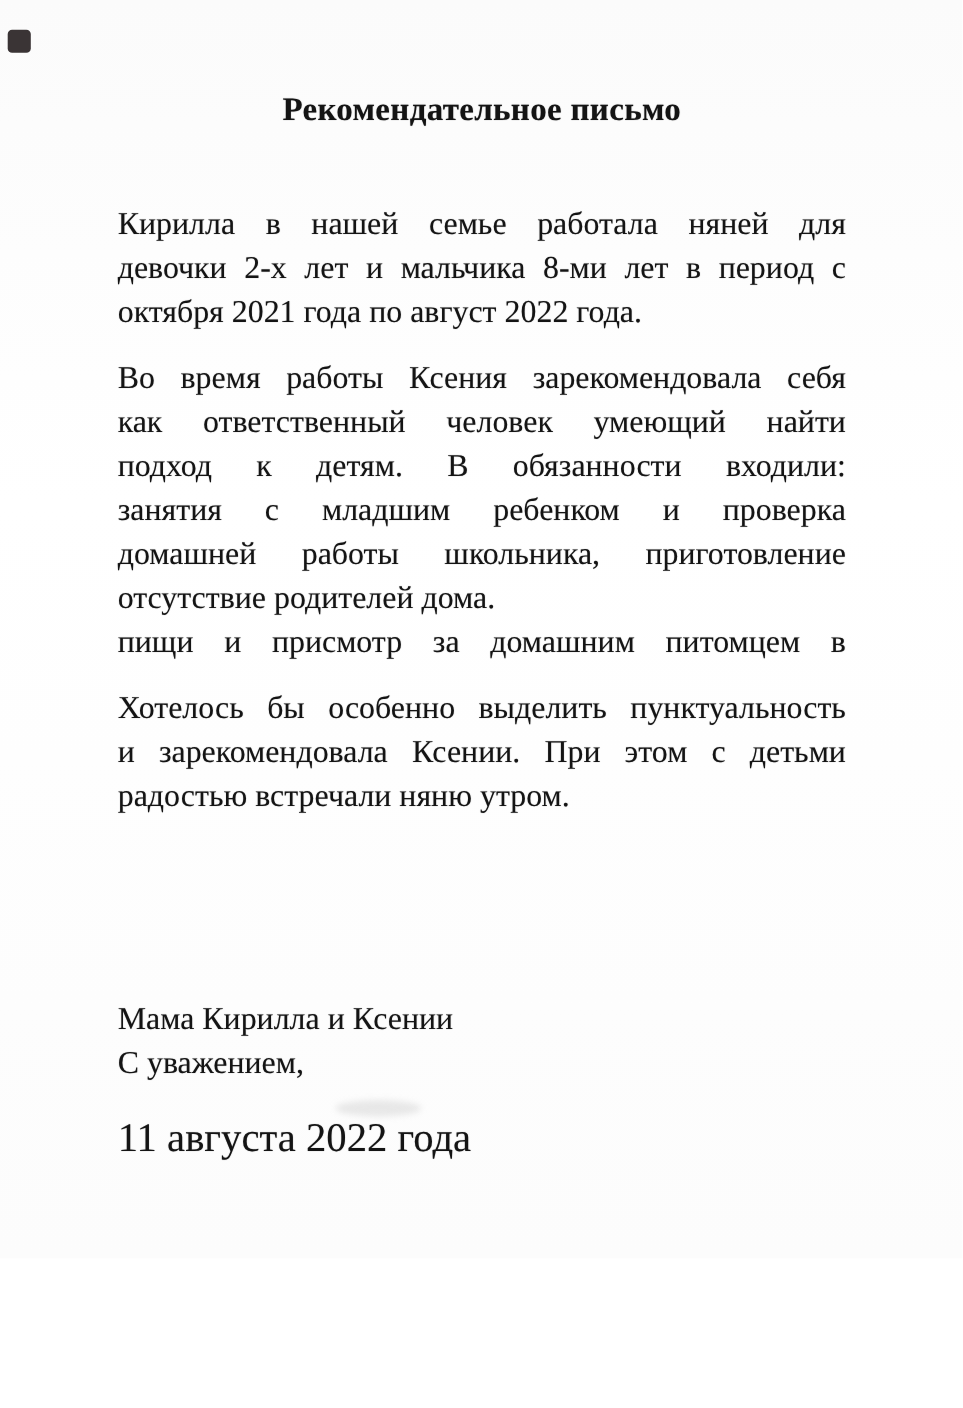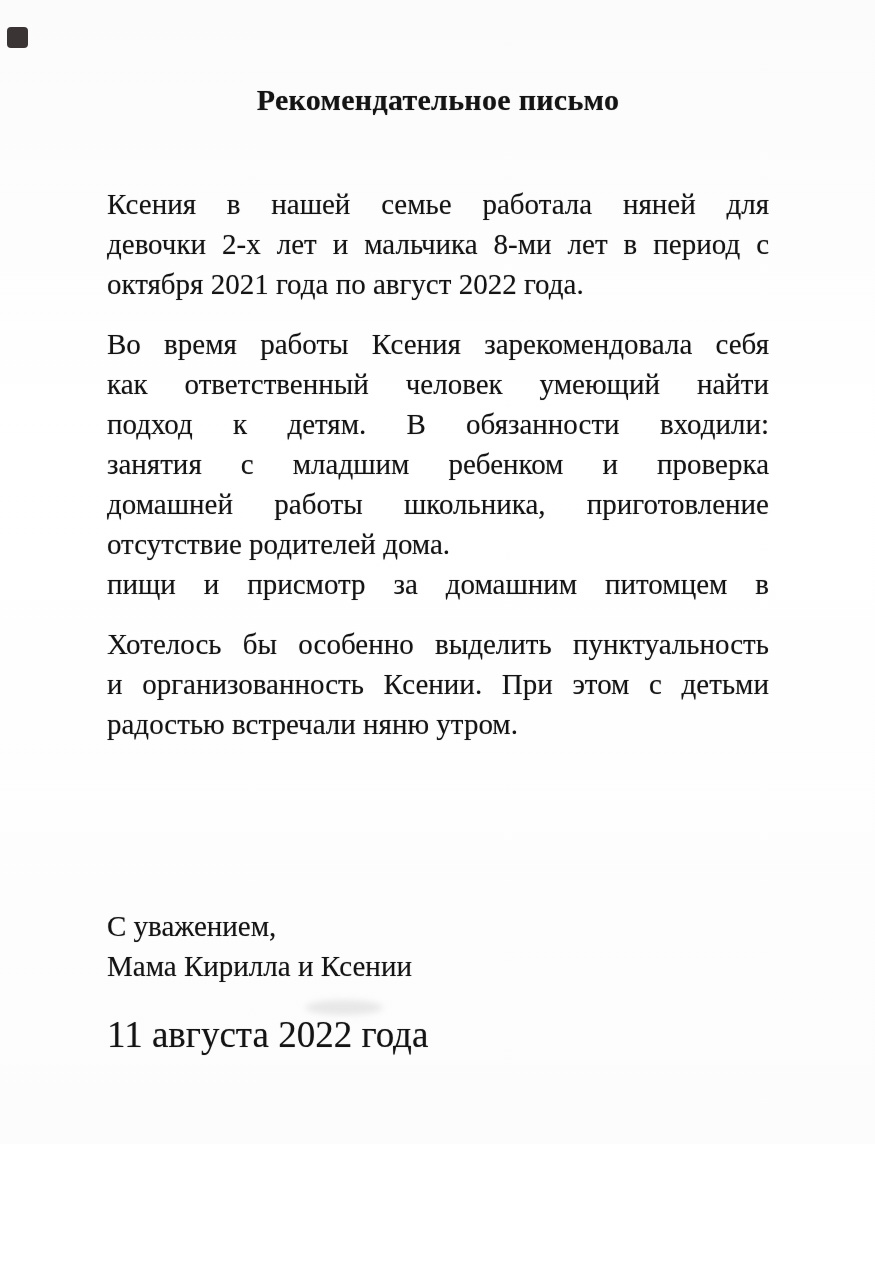--- a/index.html
+++ b/index.html
@@ -100,41 +100,41 @@
 
   <div class="corner-mark"></div>
   <div class="smudge"></div>
 
   <div class="letter">
 
     <div class="title">Рекомендательное письмо</div>
 
     <div>
         <div class="para">
-          <div class="line">Ксения в нашей семье работала няней для</div>
+          <div class="line">Кирилла в нашей семье работала няней для</div>
           <div class="line">девочки 2-х лет и мальчика 8-ми лет в период с</div>
           <div class="line last">октября 2021 года по август 2022 года.</div>
         </div>
         <div class="para">
           <div class="line">Во время работы Ксения зарекомендовала себя</div>
           <div class="line">как ответственный человек умеющий найти</div>
           <div class="line">подход к детям. В обязанности входили:</div>
           <div class="line">занятия с младшим ребенком и проверка</div>
           <div class="line">домашней работы школьника, приготовление</div>
           <div class="line last">отсутствие родителей дома.</div>
           <div class="line">пищи и присмотр за домашним питомцем в</div>
         </div>
         <div class="para">
           <div class="line">Хотелось бы особенно выделить пунктуальность</div>
-          <div class="line">и организованность Ксении. При этом с детьми</div>
+          <div class="line">и зарекомендовала Ксении. При этом с детьми</div>
           <div class="line last">радостью встречали няню утром.</div>
         </div>
       </div>
 
     <div class="signature">
+      <div>Мама Кирилла и Ксении</div>
       <div>С уважением,</div>
-      <div>Мама Кирилла и Ксении</div>
     </div>
 
     <div class="date">11 августа 2022 года</div>
 
   </div>
 </div>
 
 </body></html>

